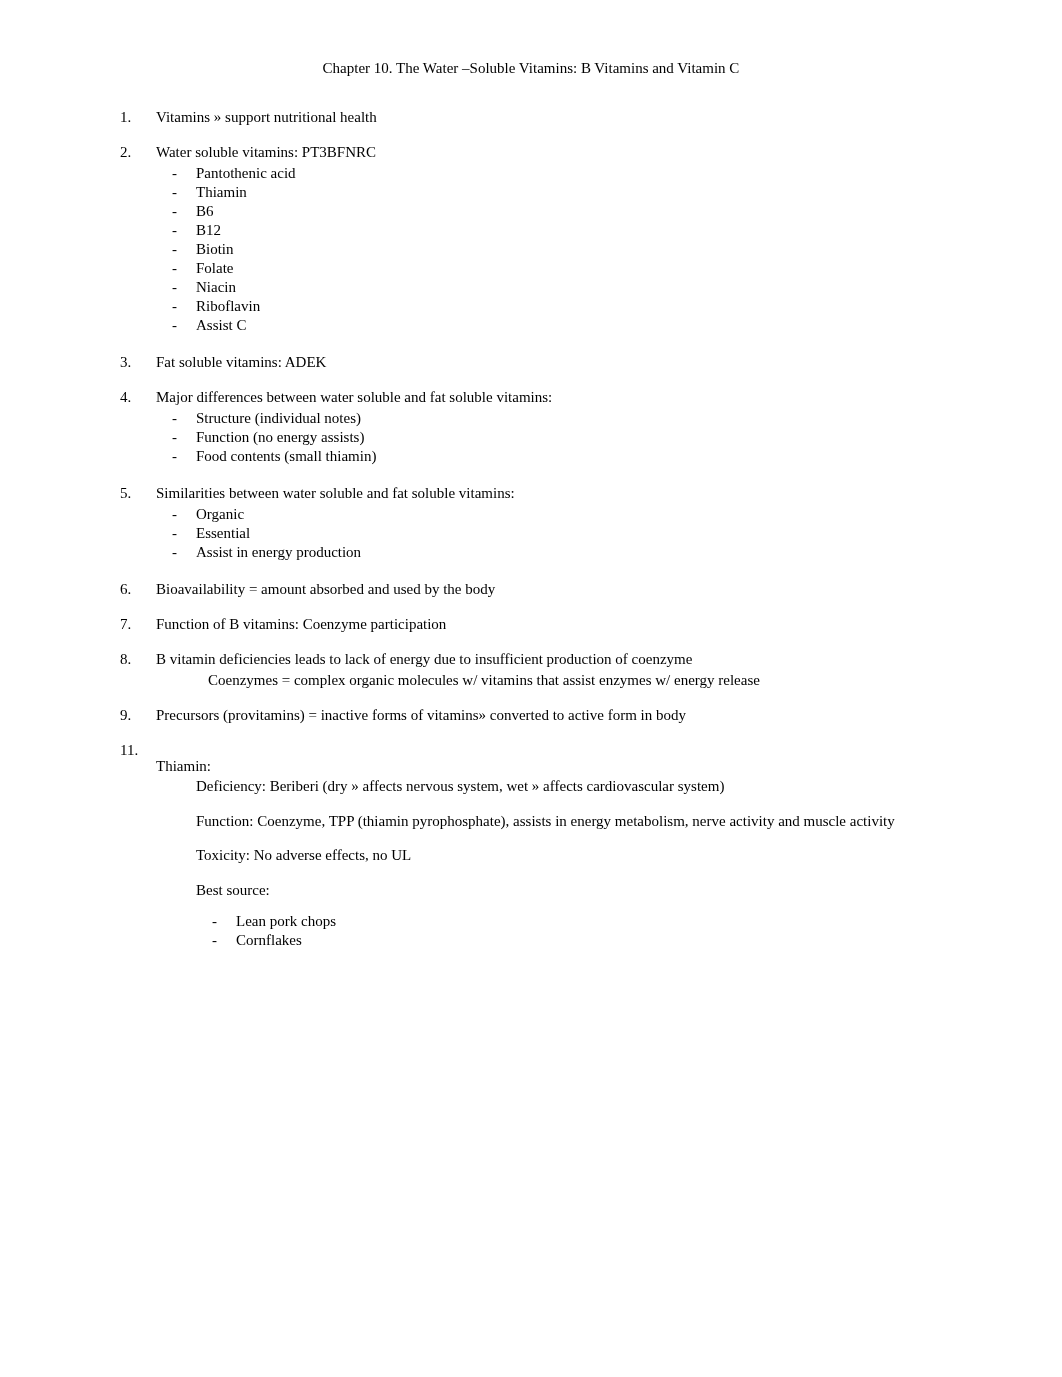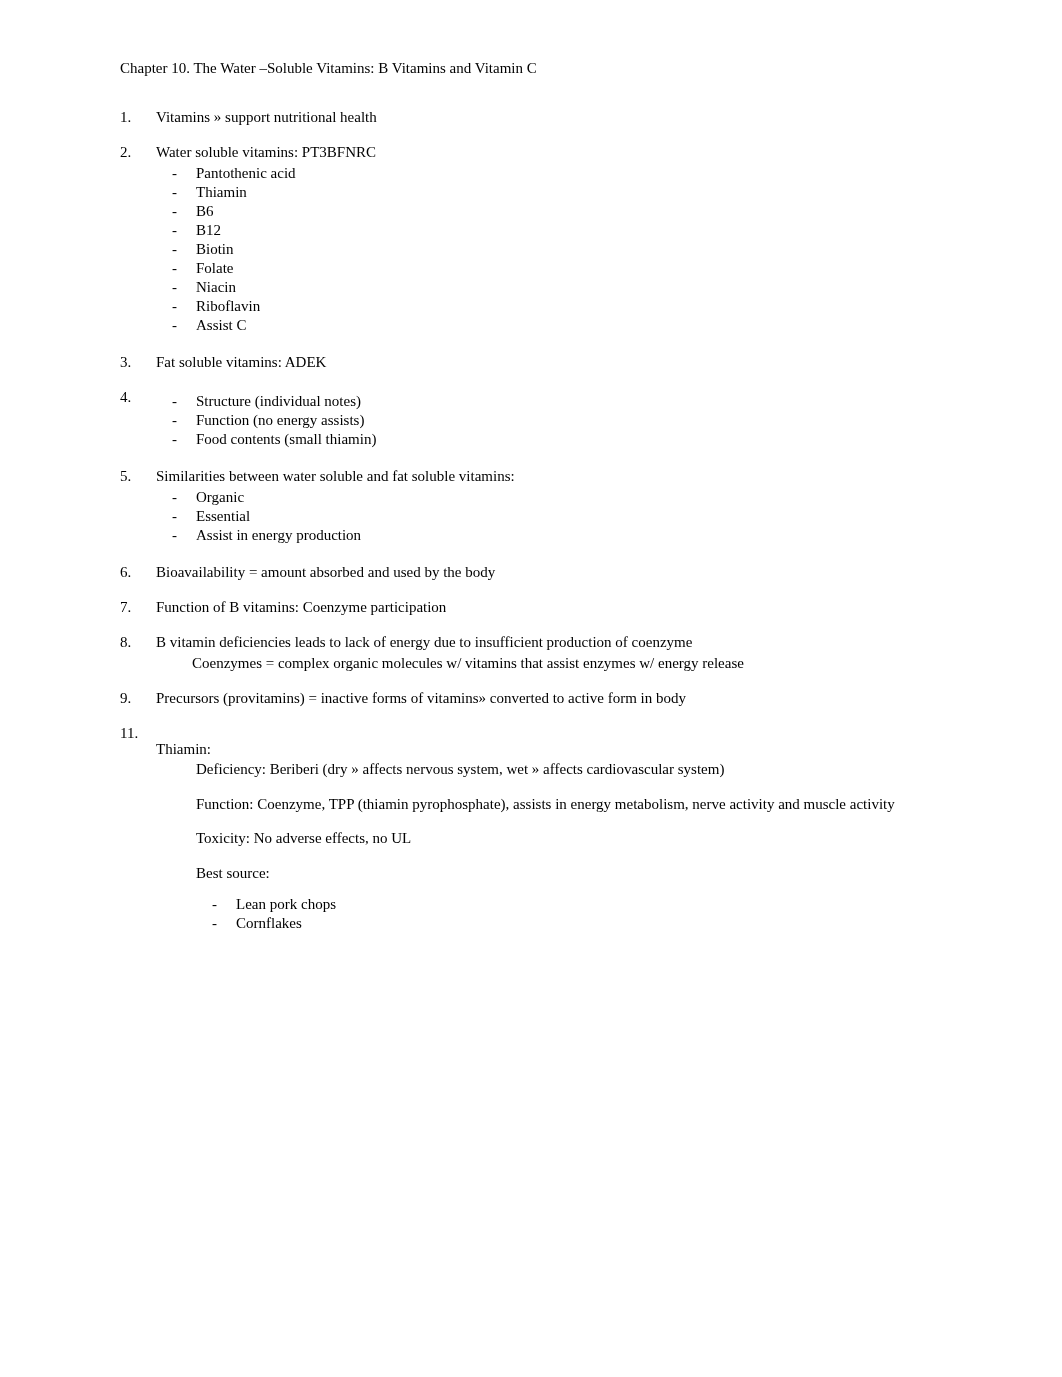--- a/index.html
+++ b/index.html
@@ -12,20 +12,21 @@
       background: #ffffff;
       font-family: "Times New Roman", Times, serif;
       font-size: 15px;
       color: #000000;
       width: 1062px;
       min-height: 1377px;
       padding: 60px 120px 80px 120px;
     }
 
     .page-title {
+      text-align: center;
       margin-bottom: 32px;
       font-size: 15px;
     }
 
     .numbered-list {
       list-style: none;
       padding: 0;
     }
 
     .numbered-list > li {
@@ -58,21 +59,21 @@
     .dash {
       min-width: 40px;
       padding-left: 16px;
     }
 
     .sub-content {
       flex: 1;
     }
 
     .indent-block {
-      margin-left: 36px;
+      margin-left: 52px;
       margin-top: 4px;
     }
 
     .item-11-section {
       margin-top: 16px;
     }
 
     .item-11-content {
       margin-left: 40px;
     }
@@ -148,20 +149,21 @@
   <li>
     <span class="num">3.</span>
     <div class="content">
       <span>Fat soluble vitamins: ADEK</span>
     </div>
   </li>
 
   <li>
     <span class="num">4.</span>
     <div class="content">
+      <span>Major differences between water soluble and fat soluble vitamins:</span>
       <ul class="sub-list">
         <li>
           <span class="dash">-</span>
           <span class="sub-content">Structure (individual notes)</span>
         </li>
         <li>
           <span class="dash">-</span>
           <span class="sub-content">Function (no energy assists)</span>
         </li>
         <li>

